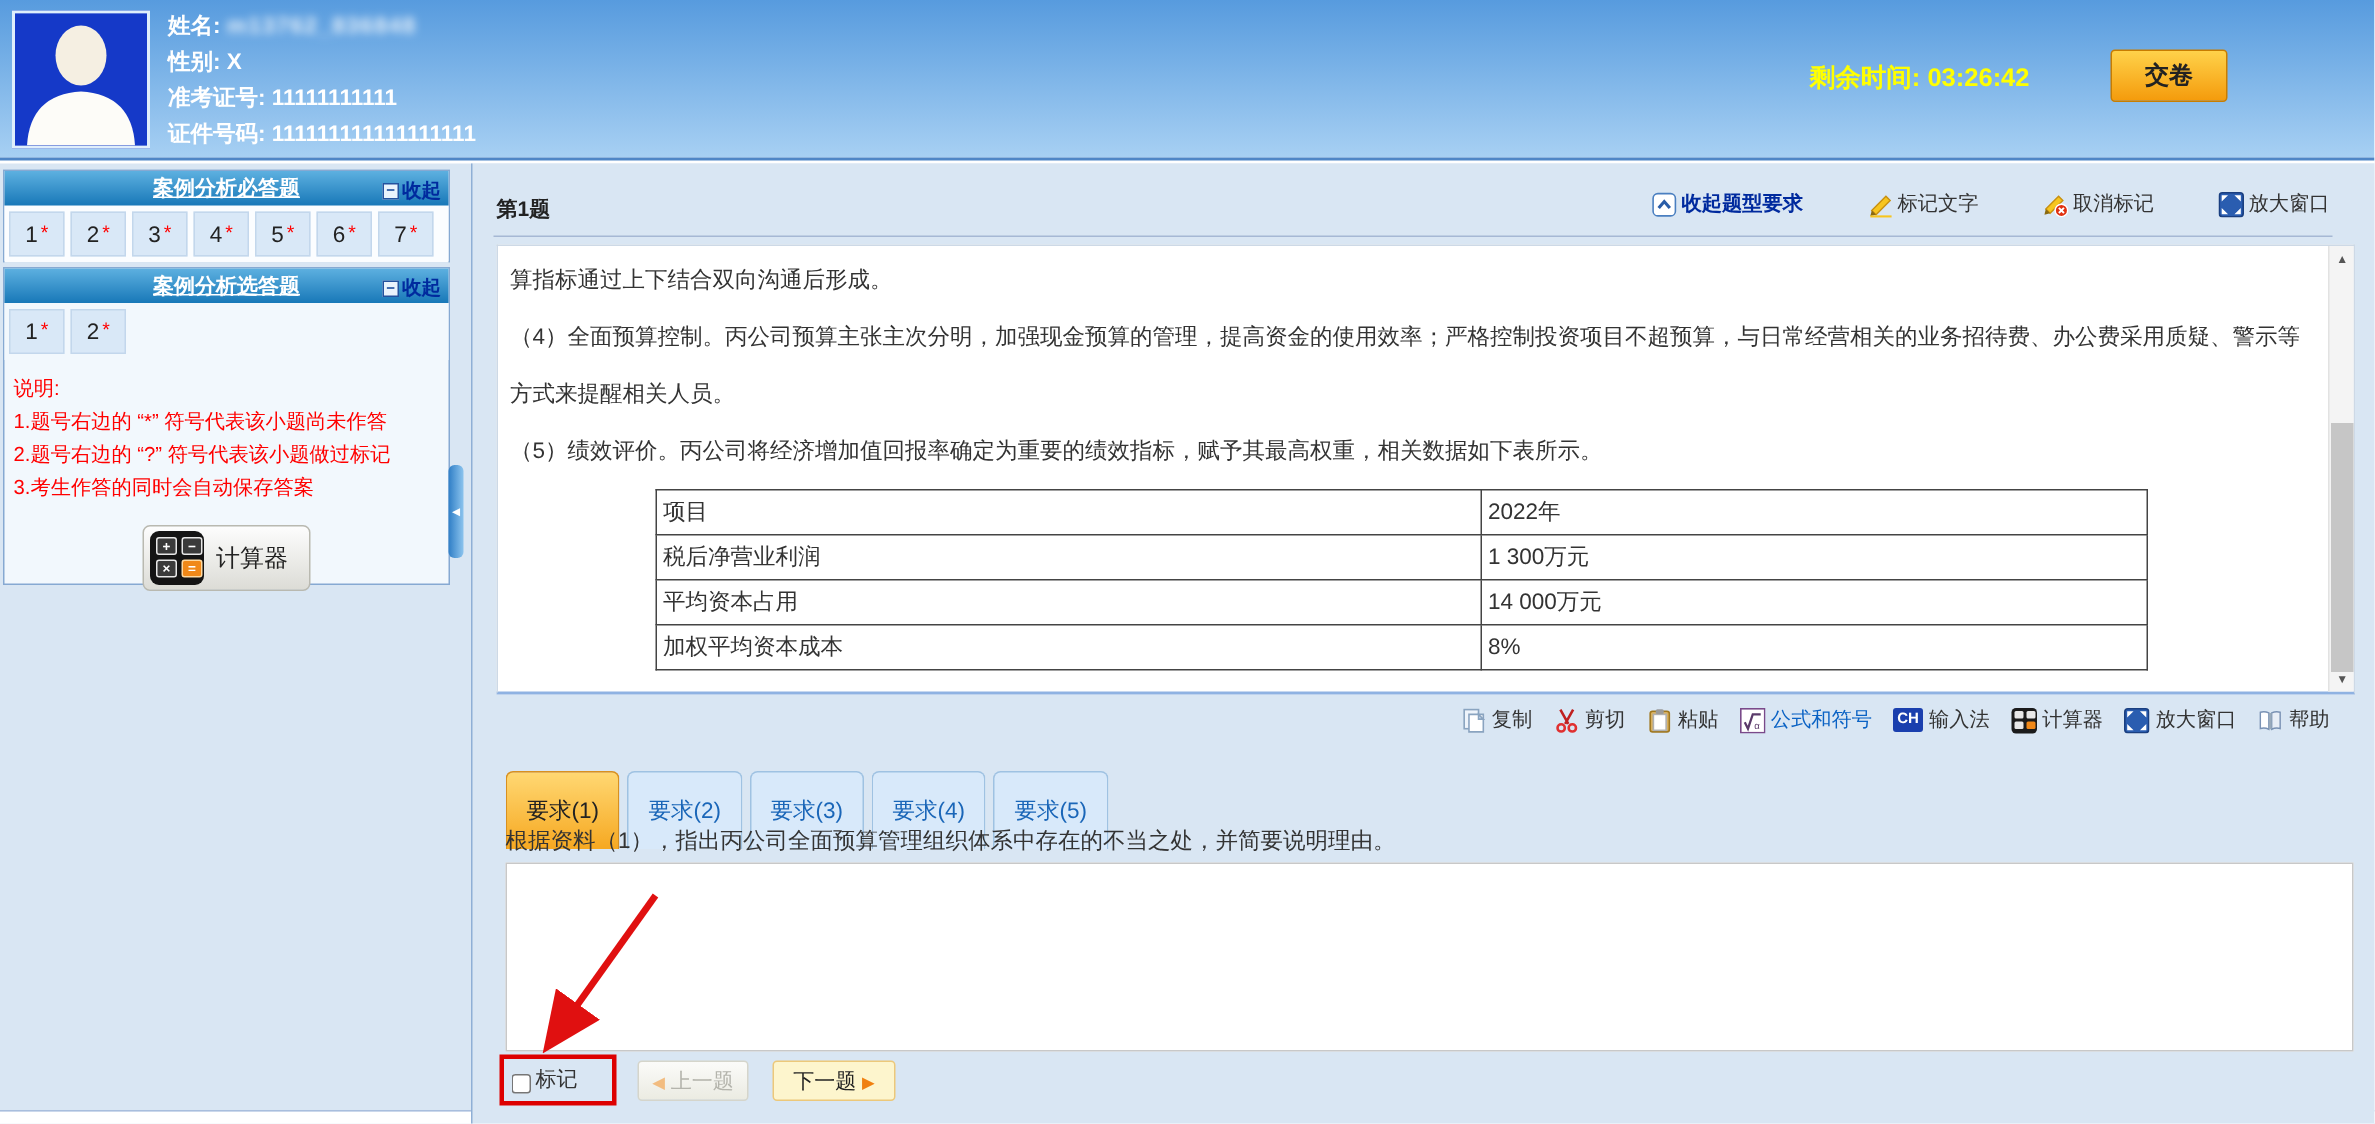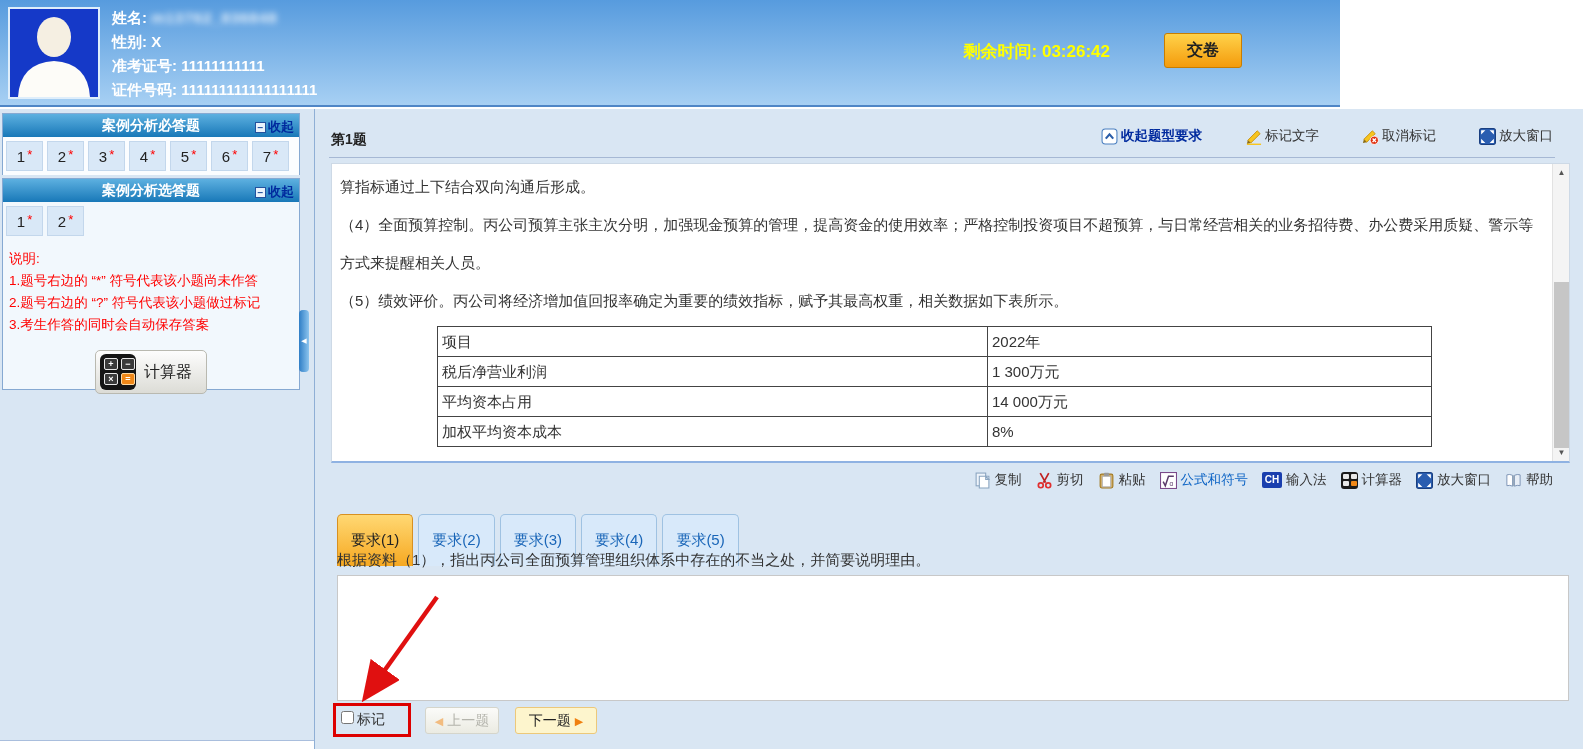--- a/index.html
+++ b/index.html
@@ -1,20 +1,20 @@
 <!DOCTYPE html>
 <html><head>
 <meta charset="utf-8">
 <style>
   * { margin:0; padding:0; box-sizing:border-box; }
   html,body { width:1583px; height:749px; background:#fff; font-family:"Liberation Sans","DejaVu Sans",sans-serif; overflow:hidden; }
   .stage { position:relative; width:1583px; height:749px; background:#fff; }
 
   
-  .header { position:absolute; left:0; top:0; width:1340px; height:107px;
+  .header { position:absolute; left:0; top:0; width:1583px; height:107px;
     background:linear-gradient(to bottom,#579bde,#a7d0f3); border-bottom:2px solid #4f86c6;
     display:flex; align-items:center; }
   .avatar-frame { position:absolute; left:8px; top:7px; width:92px; height:92px;
     background:#1539c8; border:2px solid #dfeefb; }
   .student-info { position:absolute; left:112px; top:6px; color:#fff; font-weight:bold; font-size:15px; line-height:24px; }
   .masked { filter:blur(3px); opacity:.85; letter-spacing:1px; }
   .exam-title { position:absolute; left:560px; top:26px; width:470px; text-align:center;
     color:#fff; font-weight:bold; font-size:20px; line-height:30px; }
   .timer-wrap { position:absolute; right:230px; top:40px; font-weight:bold; font-size:17px; color:#ffff00; white-space:nowrap; }
   .submit-btn { position:absolute; right:98px; top:33px; width:78px; height:35px;
@@ -22,21 +22,21 @@
     font-weight:bold; font-size:16px; color:#222; cursor:pointer; }
 
   
   .page-bg { position:absolute; left:0; top:109px; width:1583px; height:632px; background:#d9e6f3; border-bottom:1px solid #a9bedd; }
 
   
   .side-box { position:absolute; background:#f2f8fd; border:1px solid #86a9d2; }
   .box-required { left:2px; top:113px; width:298px; height:62px; }
   .box-optional { left:2px; top:178px; width:298px; height:212px; }
   .sec-head { height:23px; background:linear-gradient(to bottom,#5db0e0,#1878b8);
-    color:#fff; font-weight:bold; font-size:14px; text-align:center; line-height:22px; position:relative; }
+    color:#fff; font-weight:bold; font-size:14px; text-align:center; line-height:22px; position:relative;text-decoration:underline; }
   .collapse-link { position:absolute; right:5px; top:2px; color:#002a9e; font-weight:bold; font-size:13px; cursor:pointer; display:flex; align-items:center; gap:2px; }
   .minus-box { display:inline-block; width:11px; height:11px; border:1px solid #23529e; background:#eaf3fc; color:#23529e; font-size:10px; line-height:9px; text-align:center; }
   .q-row { padding:4px 3px; display:flex; gap:4px; background:#fbfdff; }
   .q-btn { width:37px; height:30px; background:#d9e8f7; border:1px solid #c3d7ec; font-size:15px; color:#222;
     display:flex; align-items:center; justify-content:center; cursor:pointer; }
   .q-btn .star { color:#ff0000; font-size:13px; margin-left:2px; position:relative; top:-2px; }
   .notes { padding:8px 6px 0 6px; color:#ff0000; font-size:13.5px; line-height:22px; }
   .calc-row { display:flex; justify-content:center; margin-top:14px; }
   .calc-btn { display:flex; align-items:center; gap:8px; padding:3px 14px 3px 4px;
     background:linear-gradient(to bottom,#fdfdfd,#dcdcd6); border:1px solid #b9b9b0; border-radius:5px; cursor:pointer;
@@ -84,21 +84,21 @@
   .tab { padding:16px 13px; font-size:15px; border:1px solid #9fc2e2; border-bottom:none; border-radius:5px 5px 0 0;
     background:#d8e9fa; color:#1a66b8; cursor:pointer; }
   .tab.active { background:linear-gradient(to bottom,#ffd873,#f6a821); border-color:#d89020; color:#222; }
 
   .prompt { position:absolute; left:22px; top:442px; right:30px; font-size:15px; color:#333; }
 
   .answer-box { position:absolute; left:22px; top:466px; width:1232px; height:126px; background:#fff;
     border:1px solid #c8c8c8; resize:none; font-family:"Liberation Sans","DejaVu Sans",sans-serif; font-size:15px; padding:6px; }
 
   
-  .mark-wrap { position:absolute; left:26px; top:602px; display:flex; align-items:flex-start; gap:3px; font-size:14px; color:#333; }
+  .mark-wrap { position:absolute; left:26px; top:602px; display:flex; align-items:flex-end; gap:3px; font-size:14px; color:#333; }
   .mark-wrap input { width:13px; height:13px; }
   .red-box { position:absolute; left:18px; top:594px; width:78px; height:34px; border:3px solid #dd0000; pointer-events:none; }
   .prev-btn { position:absolute; left:110px; top:598px; width:74px; height:27px;
     background:linear-gradient(to bottom,#fbfbf9,#ebebe2); border:1px solid #d5d5cb; border-radius:3px;
     color:#b4b4ac; font-size:14px; cursor:default; }
   .prev-btn .arr { color:#f2bc80; font-size:11px; }
   .next-btn { position:absolute; left:200px; top:598px; width:82px; height:27px;
     background:#fdf5cd; border:1px solid #ecc87a; border-radius:3px; color:#222; font-size:14px; cursor:pointer; }
   .next-btn .arr { color:#f08010; font-size:11px; }
 

